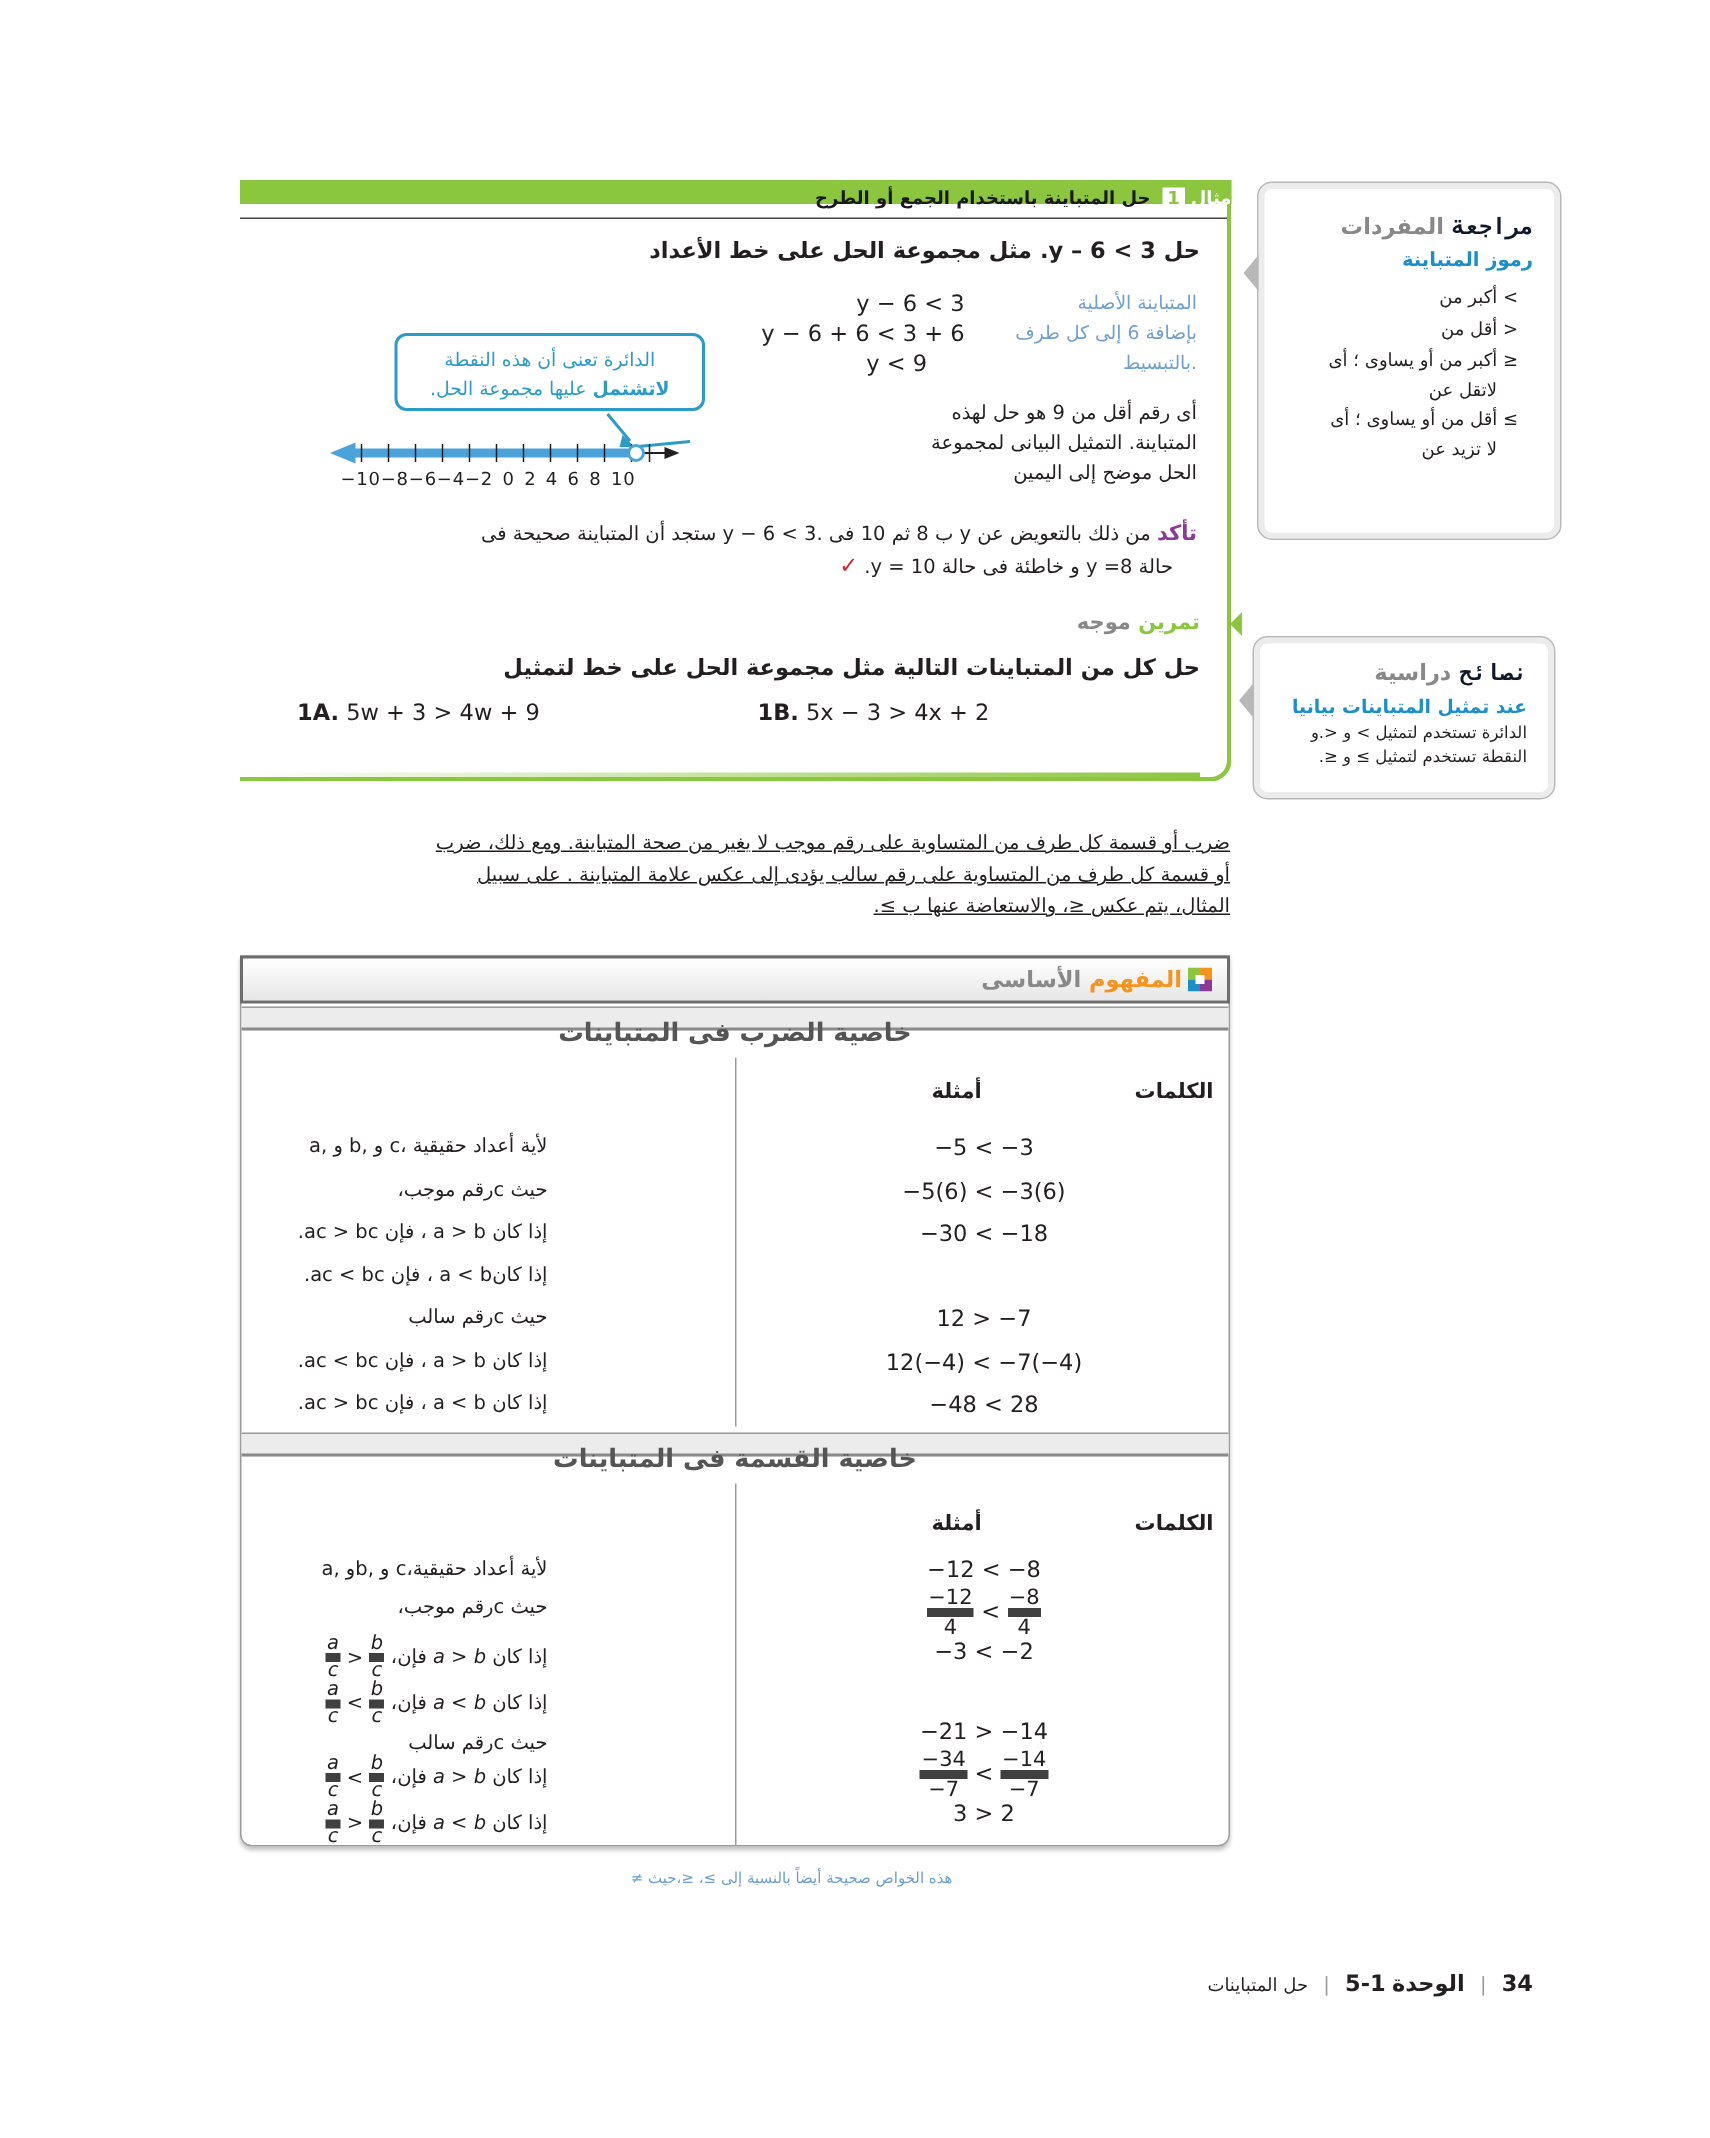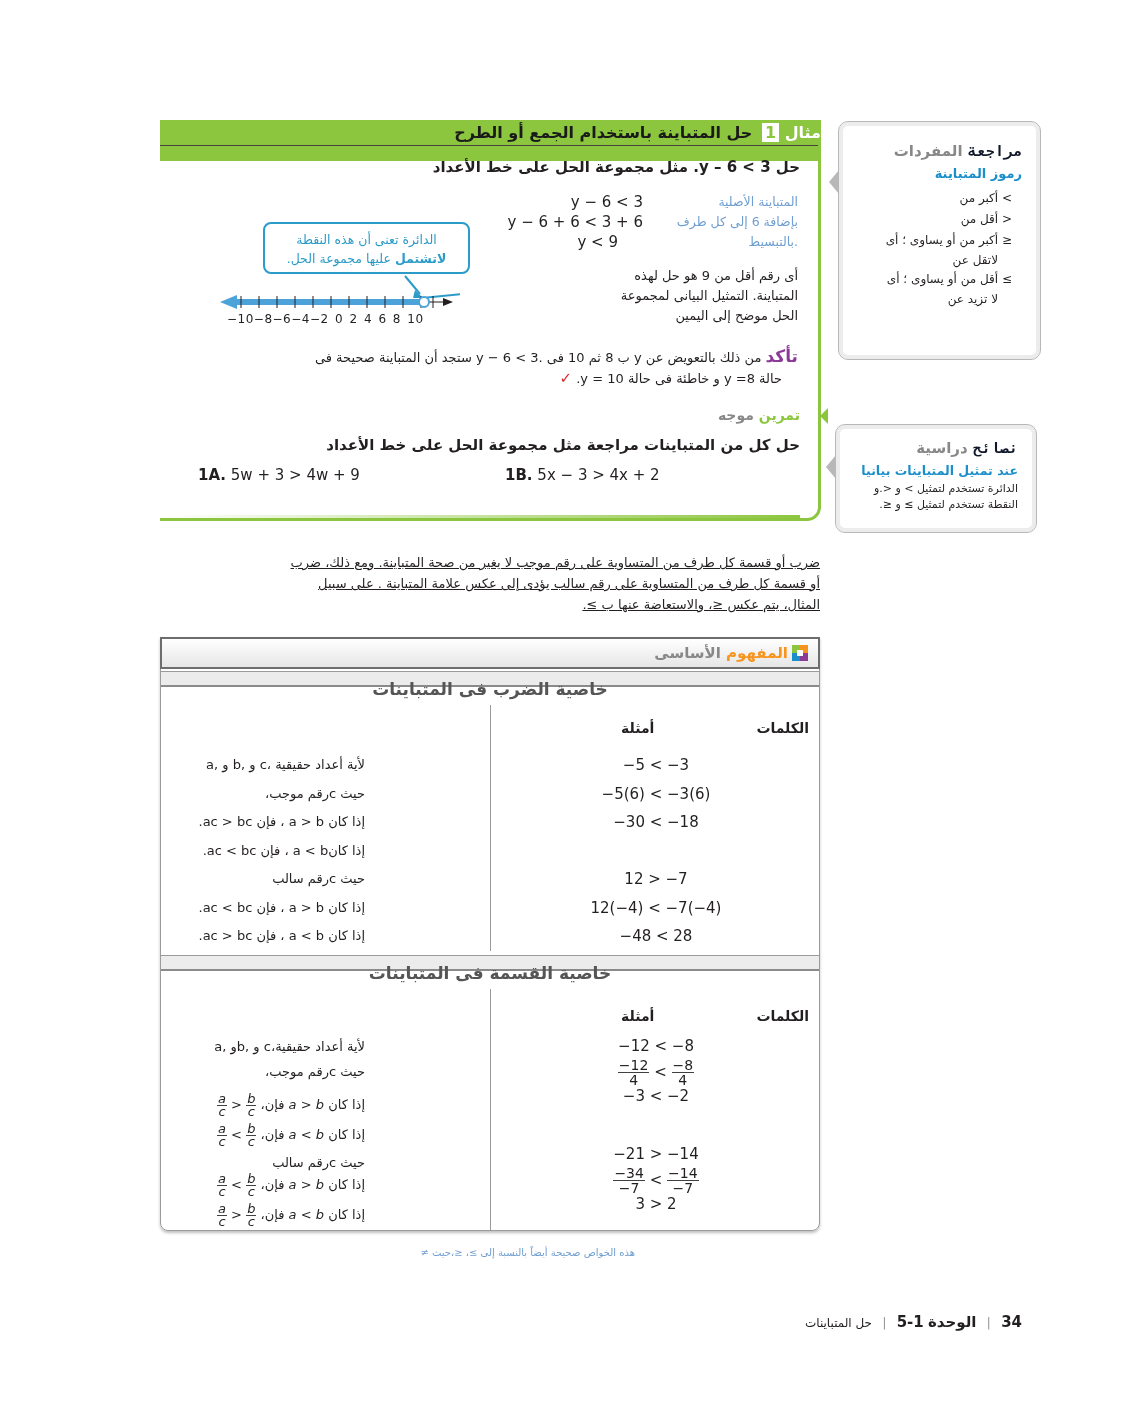--- a/index.html
+++ b/index.html
@@ -12,22 +12,22 @@
   .math { font-family:"DejaVu Sans", sans-serif; direction:ltr; unicode-bidi:isolate; }
   i.v { font-style:italic; }
 
   
   #example {
     left:160px; top:120px; width:658px; height:398px;
     border-right:3px solid #8cc63f; border-bottom:3px solid #8cc63f;
     border-bottom-right-radius:14px;
   }
   #example-header {
-    left:0; top:0; width:661px; height:41px; background:#8cc63f;
-    color:#1a1a1a; font-weight:bold; font-size:16px; line-height:25px;
+    left:0; top:0; width:661px; height:16px; background:#8cc63f;
+    color:#1a1a1a; font-weight:bold; font-size:12px; line-height:25px;
     text-align:right; padding-right:0; box-sizing:border-box;
   }
   #example-header .num {
     display:inline-block; background:#fff; color:#8cc63f; padding:0 4px; margin:0 0 0 6px; line-height:19px; border-radius:2px;
   }
   .bold-q { font-weight:bold; font-size:15px; }
   .note { color:#6f9ed1; font-size:12.5px; }
   .blk { font-size:13px; line-height:20px; }
 
   
@@ -61,21 +61,21 @@
     font-weight:bold; font-size:15px; line-height:28px; padding-right:30px; text-align:right;
   }
   .sec-head {
     width:658px; height:16px; background:#ececec; border-top:1px solid #9b9b9b; border-bottom:2px solid #8a8a8a;
     text-align:center; font-weight:bold; font-size:17px; color:#555; line-height:34px; box-sizing:border-box;
   }
   .vline { width:1px; background:#9b9b9b; }
   .cellw { font-size:13px; text-align:right; }
   .cellx { font-size:15px; text-align:center; width:330px; }
   .frac { display:inline-flex; flex-direction:column; align-items:center; vertical-align:middle; line-height:14px; font-size:14px; }
-  .frac .t { border-bottom:1px solid #404040; padding:0 1px; }
+  .frac .t { border-bottom:6px solid #404040; padding:0 1px; }
   .frac.small { font-size:13px; line-height:12px; font-style:italic; }
 </style>
 </head>
 <body>
 
 <div id="example" class="abs">
   <div id="example-header" class="abs rtl">
     <span class="num" style="background:transparent;color:#fff;padding:0;margin:0 0 0 4px">
       <span style="color:#fff">مثال</span>
       <span style="background:#fff;color:#8cc63f;padding:0 3px">1</span>
@@ -97,30 +97,30 @@
     <div>.بالتبسيط</div>
   </div>
 
   <div class="abs rtl blk" style="right:20px;top:146px;width:200px">
     <div>أى رقم أقل من 9 هو حل لهذه</div>
     <div>المتباينة. التمثيل البيانى لمجموعة</div>
     <div>الحل موضح إلى اليمين</div>
   </div>
 
   <div class="abs rtl blk" style="right:20px;top:226px;width:600px">
-    <div><b style="color:#8b3a96;font-size:17px">تأكد</b> <span>من ذلك  بالتعويض عن  y ب 8 ثم 10 فى  .3 &gt; 6 − y ستجد أن المتباينة صحيحة فى</span></div>
+    <div><b style="color:#8b3a96;font-size:14px">تأكد</b> <span>من ذلك  بالتعويض عن  y ب 8 ثم 10 فى  .3 &gt; 6 − y ستجد أن المتباينة صحيحة فى</span></div>
     <div style="padding-right:16px"><span>حالة 8= y و خاطئة فى حالة 10 = y.</span> <span style="color:#d7262e;font-size:15px">✓</span></div>
   </div>
 
   <div class="abs rtl" style="right:18px;top:287px;font-weight:bold;font-size:14px">
     <span style="color:#8cc63f">تمرين</span>
     <span style="color:#888">موجه</span>
   </div>
   <div class="abs" style="right:-10px;top:288px;width:0;height:0;border-top:8px solid transparent;border-bottom:8px solid transparent;border-right:8px solid #8cc63f"></div>
-  <div class="abs rtl bold-q" style="right:18px;top:316px">حل كل من المتباينات مراجعة مثل  مجموعة الحل على خط الأعداد</div>
+  <div class="abs rtl bold-q" style="right:18px;top:316px">حل كل من المتباينات التالية مثل  مجموعة الحل على خط لتمثيل</div>
   <div class="abs math" style="left:38px;top:346px;font-size:15px">
     <b>1A.</b>
     <span>5w + 3 &gt; 4w + 9</span>
   </div>
   <div class="abs math" style="left:345px;top:346px;font-size:15px">
     <b>1B.</b>
     <span>5x − 3 &gt; 4x + 2</span>
   </div>
   <div class="abs" style="left:0;top:395px;width:640px;height:3px;background:linear-gradient(to right,#ffffff,#8cc63f)"></div>
 </div>

